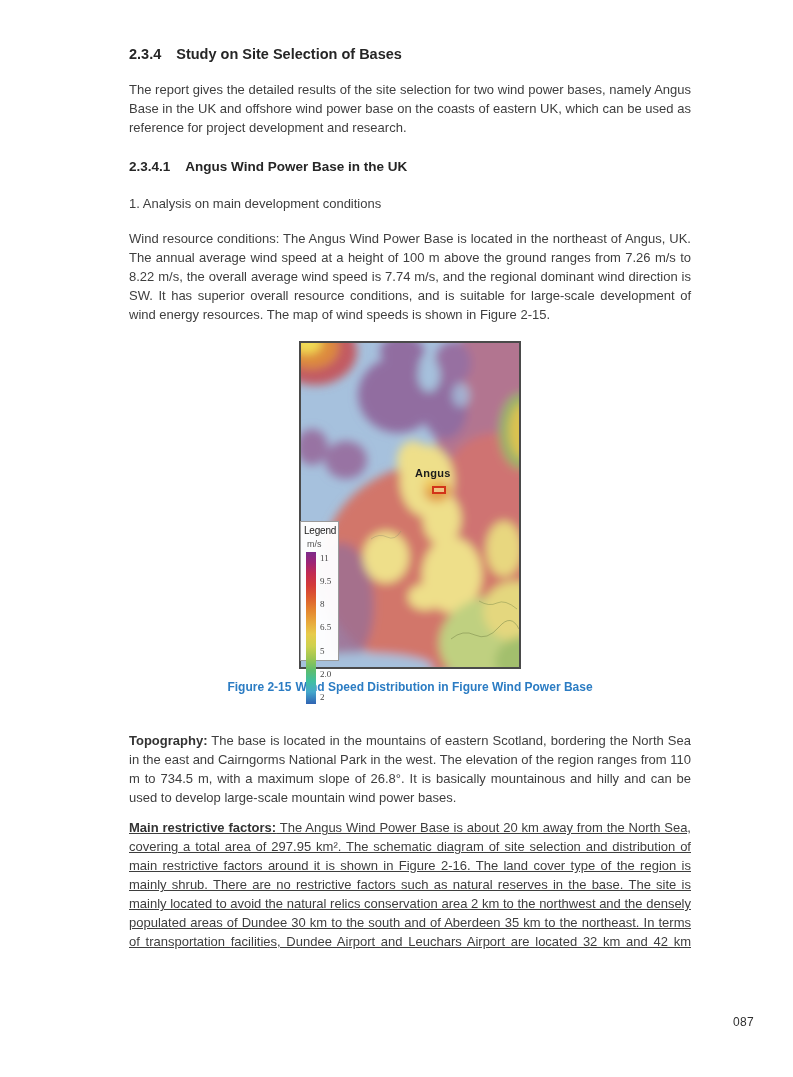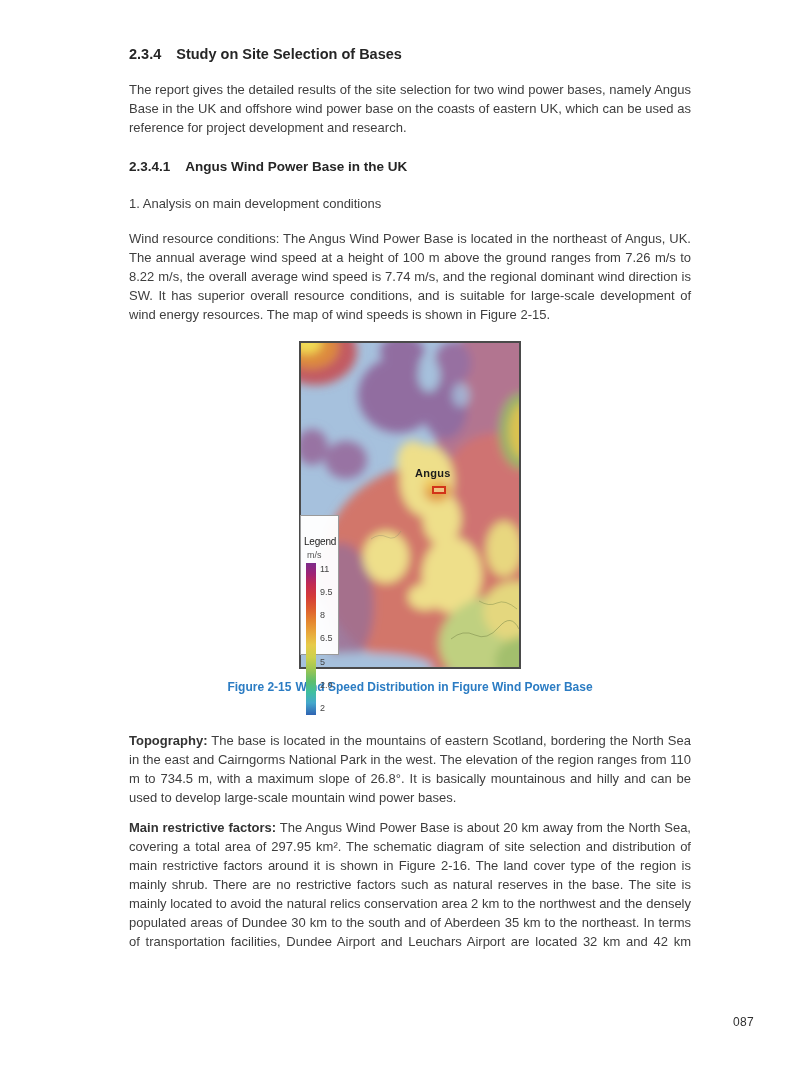--- a/index.html
+++ b/index.html
@@ -68,29 +68,29 @@
   }
   .angus-marker {
     position:absolute;
     left:131px; top:143px;
     width:14px; height:8px;
     border:2px solid #d23418;
     background:rgba(255,230,190,.45);
   }
   .legend {
     position:absolute;
-    left:-1px; bottom:12px;
+    left:-1px; bottom:6px;
     width:39px; height:140px;
     background:rgba(255,255,255,.96);
     border:1px solid #9a9a9a;
-    padding:20px 0 5px 3px;
+    padding:3px 0 5px 3px;
   }
   .legend-title { font-size:10px; line-height:12px; color:#222; letter-spacing:-0.2px; }
   .legend-unit  { font-size:9px;  line-height:11px; color:#555; margin:2px 0 2px 3px; }
-  .bar-row { display:flex; height:152px; }
+  .bar-row { display:flex; height:152px;font-family:Liberation Serif, serif; }
   .colorbar {
     width:10px; height:100%; margin-left:2px;
     background:linear-gradient(to bottom,
       #7c2b8a 0%, #9e2376 7%, #c22a52 14%, #d43a38 22%, #dd5c2e 30%,
       #e4842f 38%, #e8a83b 46%, #e7cb4a 54%, #cdd14e 62%, #9cc653 70%,
       #5cbd6e 78%, #3fbfa0 85%, #45a8cc 92%, #2f63b2 100%);
   }
   .ticks {
     display:flex; flex-direction:column; justify-content:space-between;
     margin-left:4px; padding:1px 0 2px;
@@ -105,21 +105,21 @@
   }
   .caption .cap-label { margin-right:4px; }
   .pagenum {
     position:absolute;
     left:733px; top:1015px;
     font-size:12px;
     color:#2f2f2f;
     letter-spacing:.3px;
   }
   .topo-gap { margin-top:37px; }
-  .restr-gap { margin-top:11px; }
+  .restr-gap { margin-top:11px;text-decoration:underline; }
 </style>
 </head>
 <body>
 
 <div class="content">
 
   <div class="h1">
     <span class="h-num">2.3.4</span><span>Study on Site Selection of Bases</span>
   </div>
 

